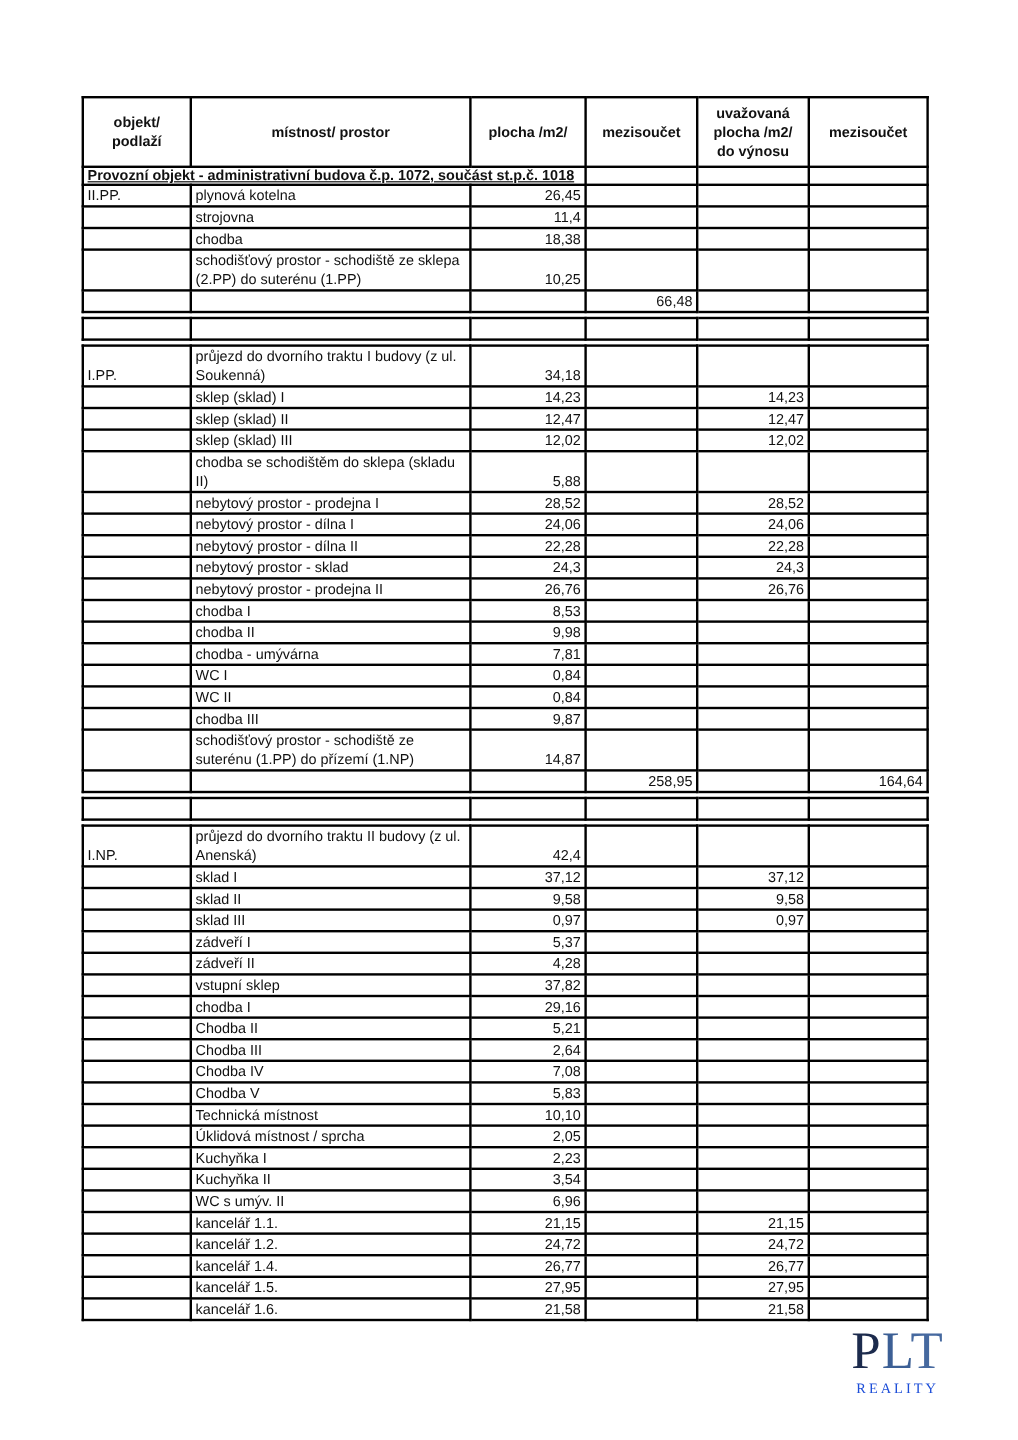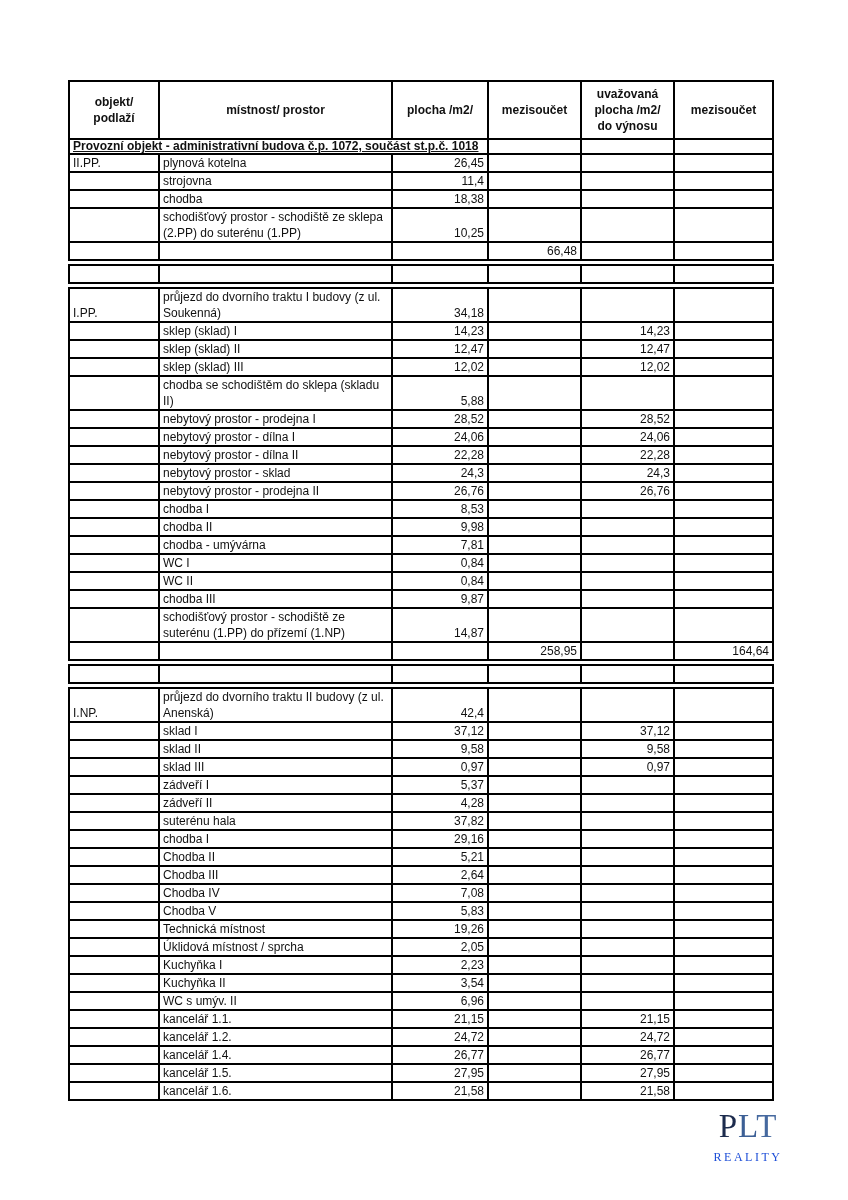--- a/index.html
+++ b/index.html
@@ -21,21 +21,21 @@
   }
   .grid td{height:16px;line-height:16px;vertical-align:bottom}
   .section-row td{height:13px;line-height:13px;vertical-align:middle}
   .section-cell{
     font-weight:bold;text-decoration:underline;white-space:nowrap;overflow:visible;
   }
   .num{text-align:right}
   .txt{text-align:left}
   .logo{position:absolute;left:700px;top:1102px;width:96px;text-align:center}
   .logo-word{
-    font-family:"Liberation Serif",serif;font-size:33px;line-height:48px;
+    font-family:"Liberation Serif",serif;font-size:44px;line-height:48px;
     letter-spacing:1px;font-weight:500;
   }
   .logo-sub{
     font-family:"Liberation Serif",serif;font-size:12px;letter-spacing:2.5px;
     margin-top:0;color:#1a2440;
   }
 </style>
 </head>
 <body>
 
@@ -356,21 +356,21 @@
           <tr>
             <td class="txt"></td>
             <td class="txt">zádveří II</td>
             <td class="num">4,28</td>
             <td class="num"></td>
             <td class="num"></td>
             <td class="num"></td>
           </tr>
           <tr>
             <td class="txt"></td>
-            <td class="txt">suterénu hala</td>
+            <td class="txt">vstupní sklep</td>
             <td class="num">37,82</td>
             <td class="num"></td>
             <td class="num"></td>
             <td class="num"></td>
           </tr>
           <tr>
             <td class="txt"></td>
             <td class="txt">chodba I</td>
             <td class="num">29,16</td>
             <td class="num"></td>
@@ -405,21 +405,21 @@
             <td class="txt"></td>
             <td class="txt">Chodba V</td>
             <td class="num">5,83</td>
             <td class="num"></td>
             <td class="num"></td>
             <td class="num"></td>
           </tr>
           <tr>
             <td class="txt"></td>
             <td class="txt">Technická místnost</td>
-            <td class="num">19,26</td>
+            <td class="num">10,10</td>
             <td class="num"></td>
             <td class="num"></td>
             <td class="num"></td>
           </tr>
           <tr>
             <td class="txt"></td>
             <td class="txt">Úklidová místnost / sprcha</td>
             <td class="num">2,05</td>
             <td class="num"></td>
             <td class="num"></td>

